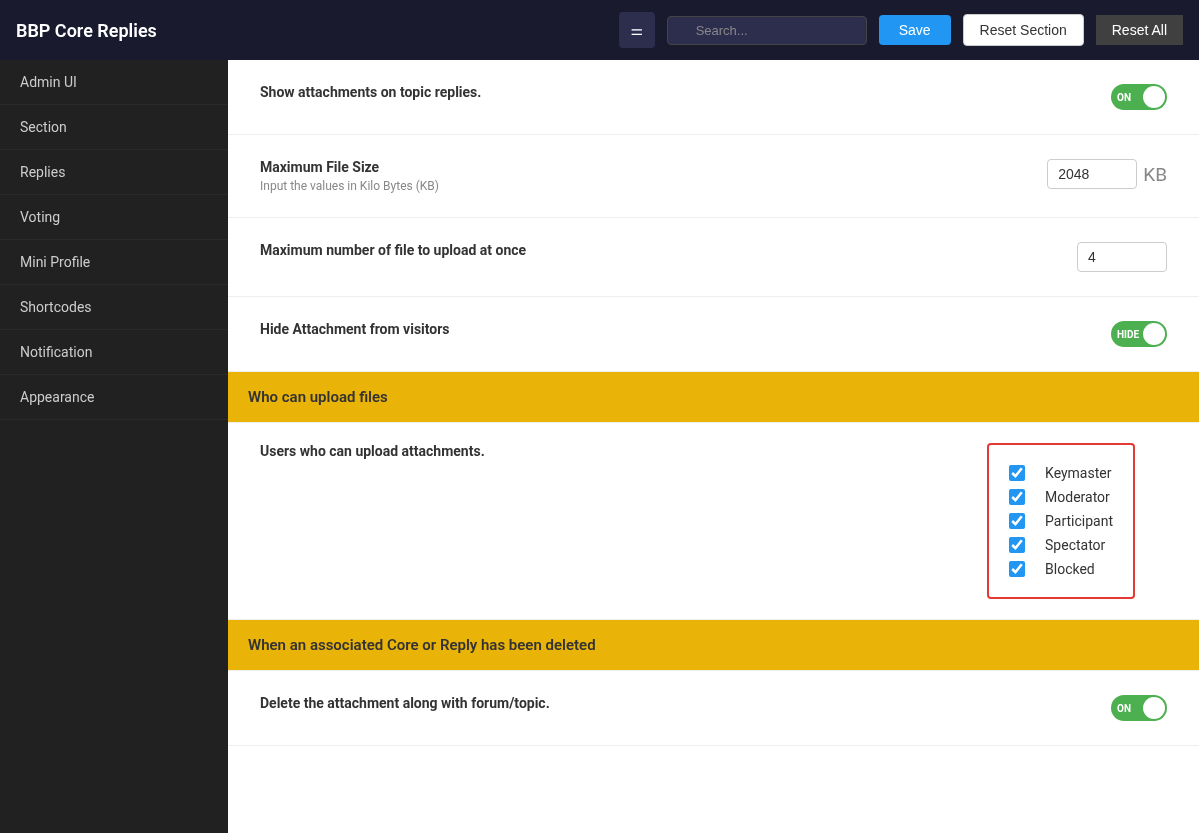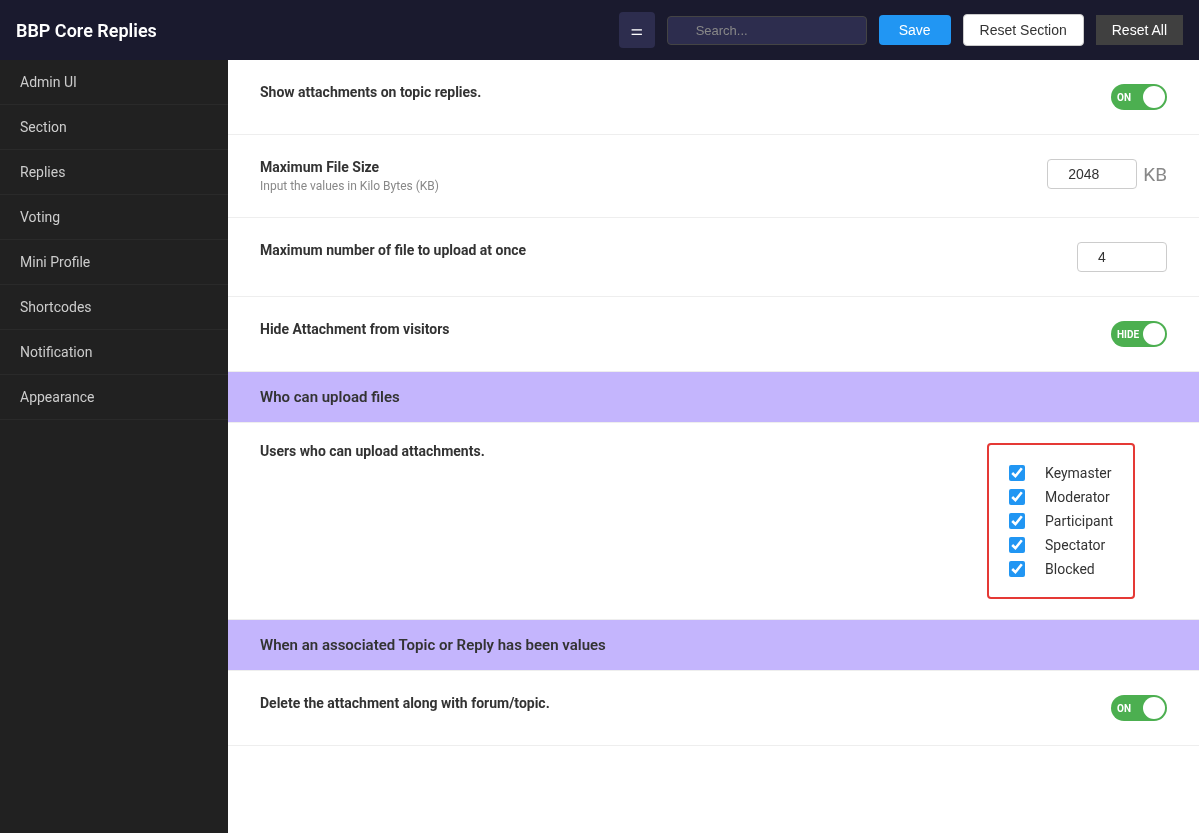--- a/index.html
+++ b/index.html
@@ -159,21 +159,21 @@
       background: #fff;
       border-radius: 50%;
       position: absolute;
       right: 2px;
     }
 
     
     .number-input {
       border: 1px solid #ccc;
       border-radius: 4px;
-      padding: 6px 20px;
+      padding: 6px 10px;
       font-size: 14px;
       width: 90px;
       outline: none;
       color: #333;
     }
     .kb-label {
       color: #888;
       font-size: 19px;
       margin-left: 6px;
     }
@@ -207,22 +207,22 @@
     }
     .role-checkbox {
       width: 16px;
       height: 16px;
       accent-color: #2196f3;
       cursor: pointer;
     }
 
     
     .section-title-row {
-      padding: 16px 32px;
-      background: #c4b5fd;
+      padding: 16px 20px;
+      background: #eab308;
       border-bottom: 1px solid #eee;
     }
     .section-title-text {
       font-size: 15px;
       font-weight: 600;
       color: #333;
     }
 
     
     .main-content::-webkit-scrollbar { width: 6px; }
@@ -331,21 +331,21 @@
             <label class="role-item">
               <input type="checkbox" class="role-checkbox" checked="" style="">
               <span>Blocked</span>
             </label>
           </div>
         </div>
       </div>
     </div>
 
     <div class="section-title-row">
-      <div class="section-title-text">When an associated Topic or Reply has been values</div>
+      <div class="section-title-text">When an associated Core or Reply has been deleted</div>
     </div>
 
     <div class="setting-row">
       <div class="setting-label-group">
         <div class="setting-label">Delete the attachment along with forum/topic.</div>
       </div>
       <div class="setting-control">
         <div class="toggle-track on">
           <span class="toggle-label">ON</span>
           <div class="toggle-knob"></div>

